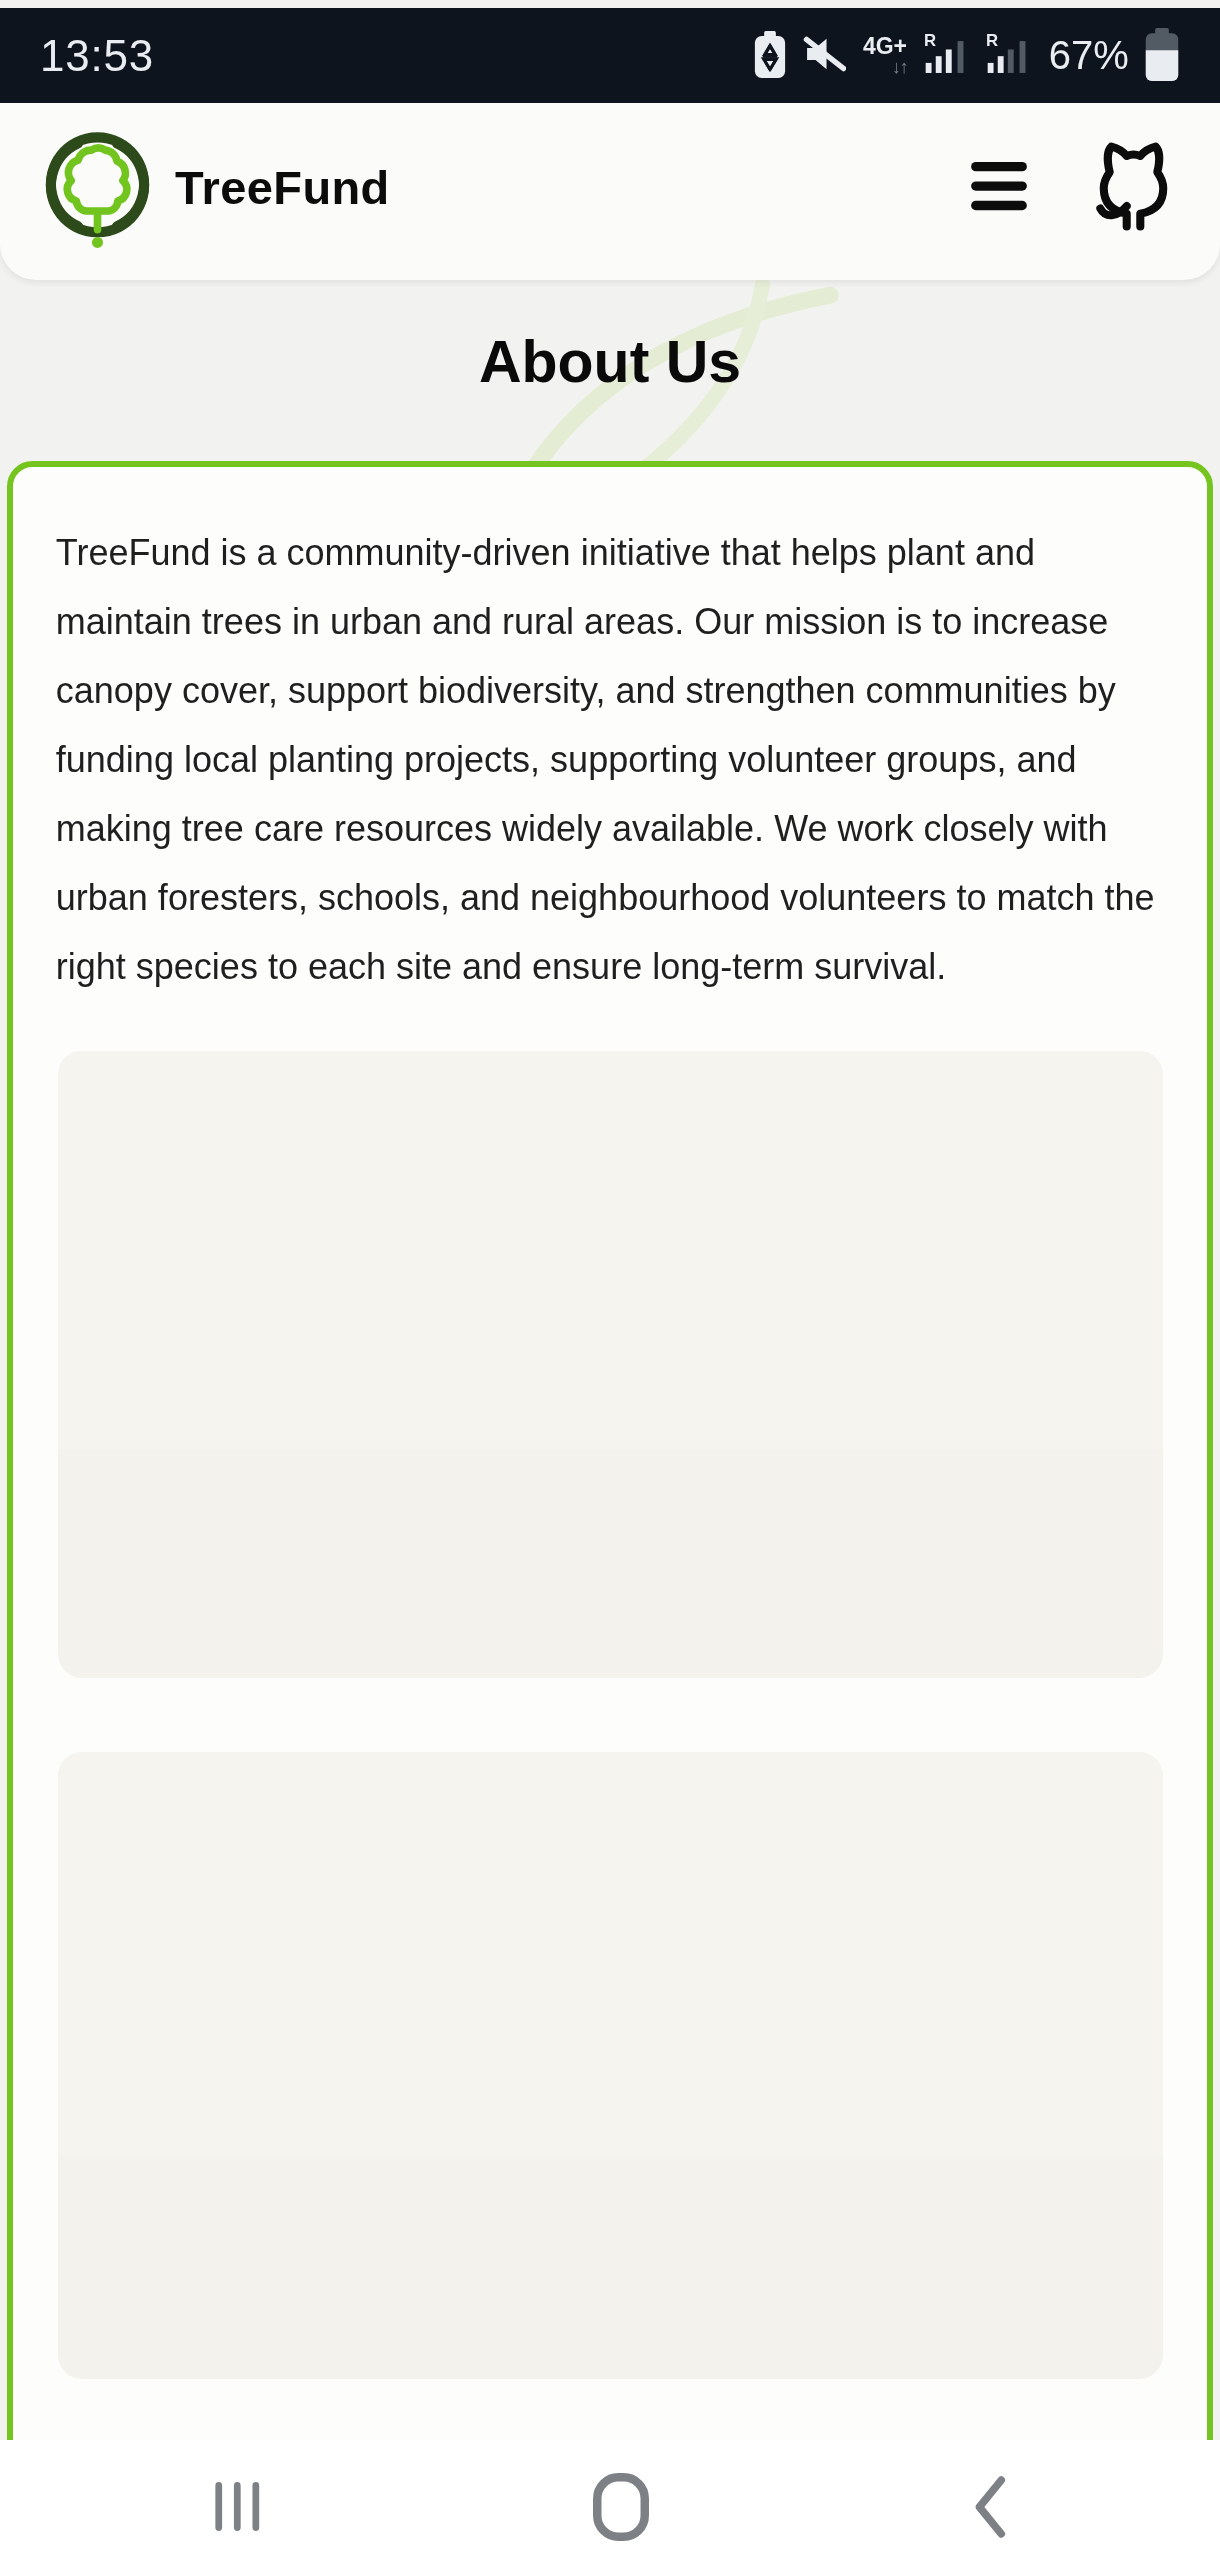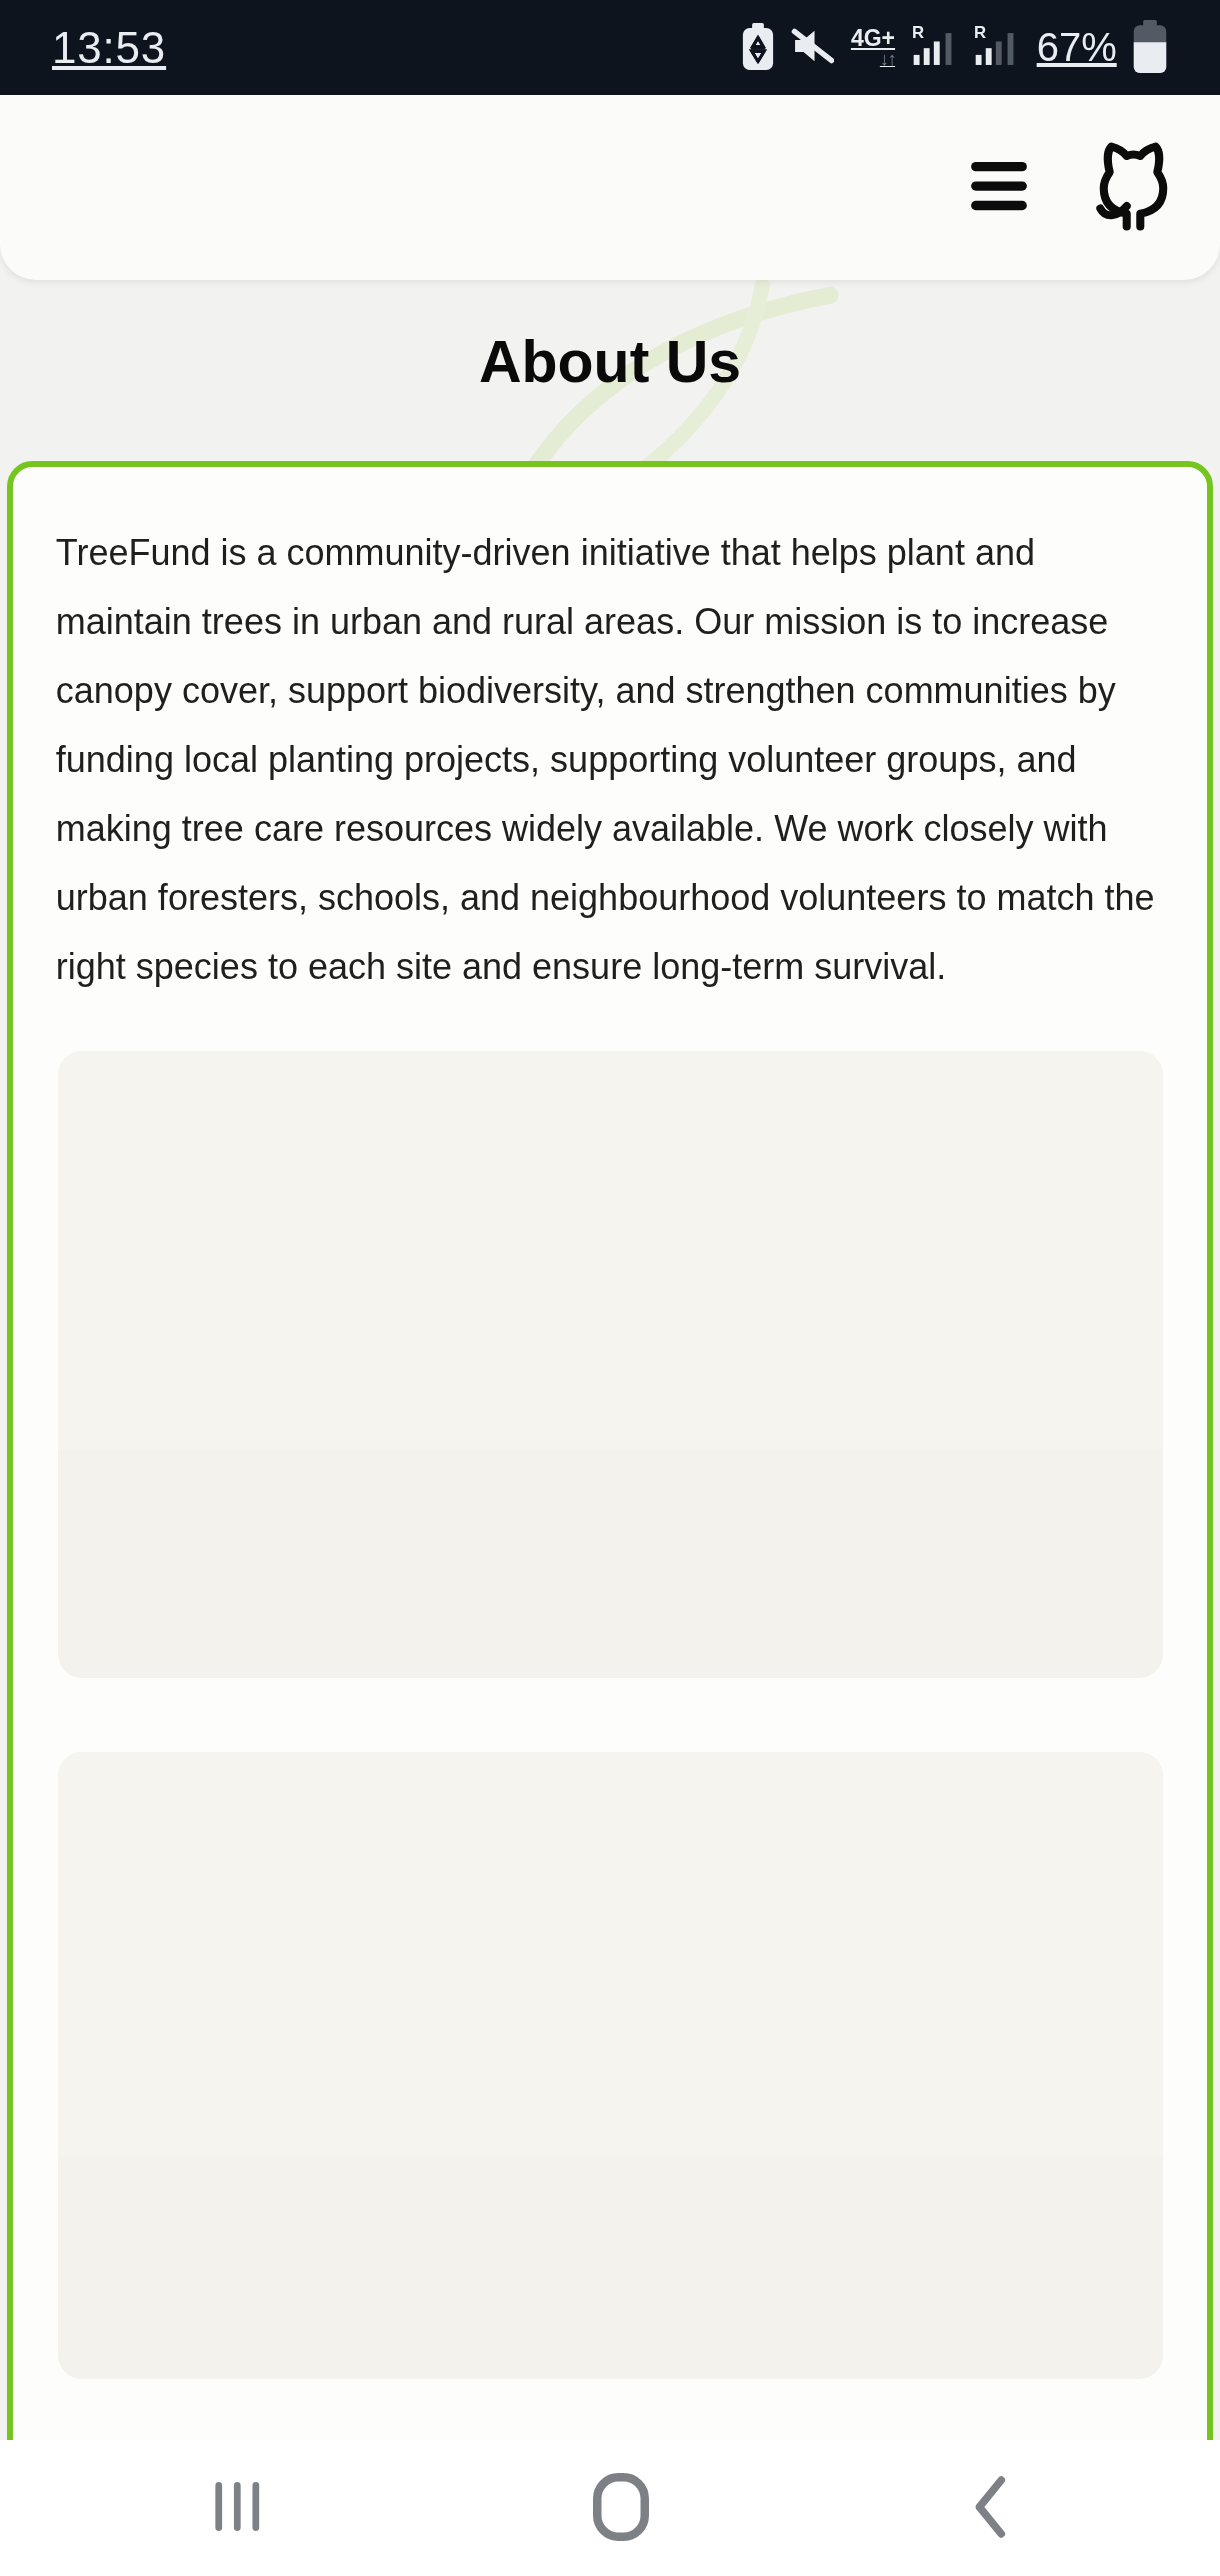--- a/index.html
+++ b/index.html
@@ -2,23 +2,23 @@
 <html style="font-size:13.6px"><head>
 <meta charset="utf-8">
 <style>
   html,body{margin:0;padding:0;}
   body{
     width:1220px;height:2576px;position:relative;overflow:hidden;
     background:#f2f3f0;font-family:"Liberation Sans",sans-serif;
   }
   
   .status-bar{
-    position:absolute;top:0;left:0;width:1220px;height:95px;
+    position:absolute;top:8px;left:0;width:1220px;height:95px;
     background:#0e141d;color:#e9edf2;display:flex;align-items:center;
-    justify-content:space-between;padding:0 52px;box-sizing:border-box;z-index:6;text-decoration:underline;
+    justify-content:space-between;padding:0 40px;box-sizing:border-box;z-index:6;
   }
   .sb-time{font-size:44px;letter-spacing:0.8px;}
   .sb-right{display:flex;align-items:center;gap:15.3px;}
   .sb-net{display:flex;flex-direction:column;align-items:flex-end;line-height:1;margin:0 1.7px;}
   .sb-net .lbl{font-size:23px;font-weight:bold;color:#e9edf2;}
   .sb-net .arrows{font-size:18.6px;color:#77808c;letter-spacing:-1.7px;}
   .sb-pct{font-size:40px;}
   
   .app-header{
     position:absolute;top:95px;left:0;width:1220px;height:185px;background:#fbfbfa;
@@ -105,20 +105,42 @@
       <svg width="36" height="53" viewBox="0 0 42 62">
         <rect x="13" y="0" width="16" height="8" rx="2" fill="#525a64"></rect>
         <rect x="2" y="6" width="38" height="56" rx="7" fill="#525a64"></rect>
         <path d="M2 26 h38 v29 a7 7 0 0 1 -7 7 h-24 a7 7 0 0 1 -7 -7 Z" fill="#e9edf2"></path>
       </svg>
     </span>
   </div>
 </div>
 
 <header class="app-header">
+  <a class="brand">
+    <span>
+      <svg width="107" height="127" viewBox="0 0 126 150">
+        <path d="M39.8 123.8 A55 55 0 1 1 86.2 123.8" fill="none" stroke="#2c4a1a" stroke-width="12" stroke-linecap="round" transform="translate(0,-42) rotate(180 63 95)"></path>
+        <path d="M40 122 A55 55 0 1 1 86 122" fill="none" stroke="#2c4a1a" stroke-width="12" stroke-linecap="round"></path>
+        <path d="M50 104
+                 A13 13 0 0 1 38 92
+                 A14 14 0 0 1 32 68
+                 A15 15 0 0 1 40 44
+                 A16 16 0 0 1 56 32
+                 A15 15 0 0 1 72 32
+                 A16 16 0 0 1 86 45
+                 A15 15 0 0 1 93 68
+                 A14 14 0 0 1 87 92
+                 A13 13 0 0 1 76 104
+                 Z" fill="none" stroke="#72c41f" stroke-width="9" stroke-linejoin="round"></path>
+        <line x1="63" y1="106" x2="63" y2="126" stroke="#72c41f" stroke-width="9" stroke-linecap="round"></line>
+        <circle cx="63" cy="141" r="6.5" fill="#72c41f"></circle>
+      </svg>
+    </span>
+    <span class="brand-title">TreeFund</span>
+  </a>
   <div class="header-actions">
     <button class="icon-btn" aria-label="menu">
       <svg width="56" height="49" viewBox="0 0 66 58">
         <rect x="0" y="0" width="66" height="11" rx="5.5" fill="#0c0c0c"></rect>
         <rect x="0" y="23" width="66" height="11" rx="5.5" fill="#0c0c0c"></rect>
         <rect x="0" y="46" width="66" height="11" rx="5.5" fill="#0c0c0c"></rect>
       </svg>
     </button>
     <button class="icon-btn" aria-label="github">
       <svg width="85" height="95" viewBox="0 0 100 110">

